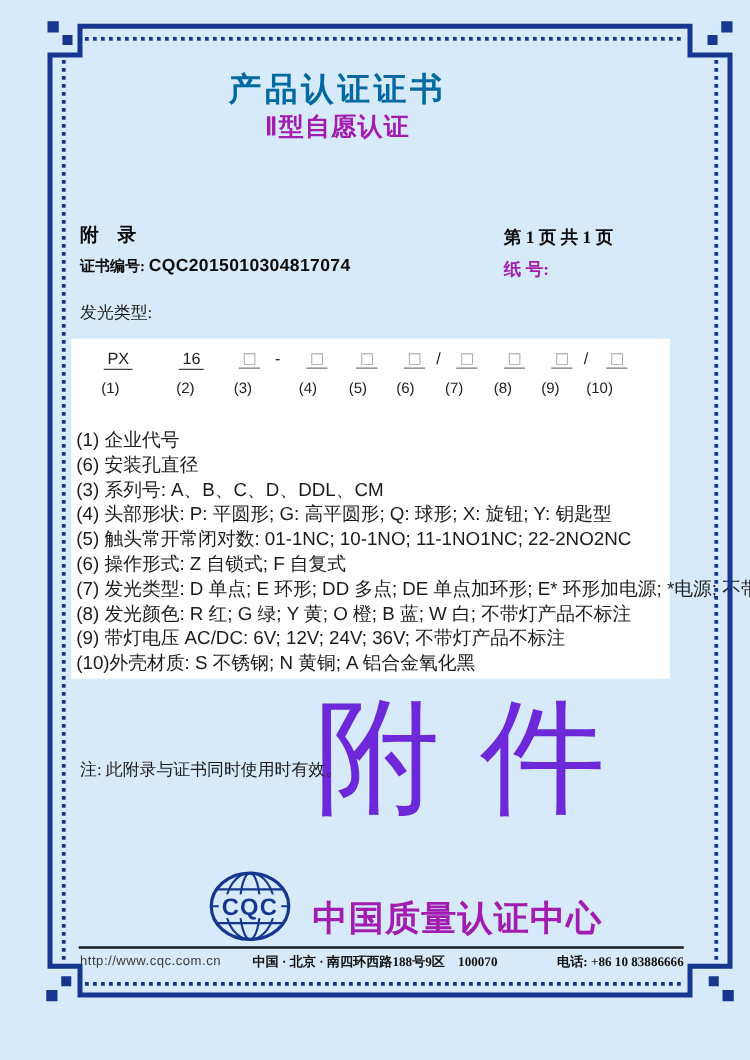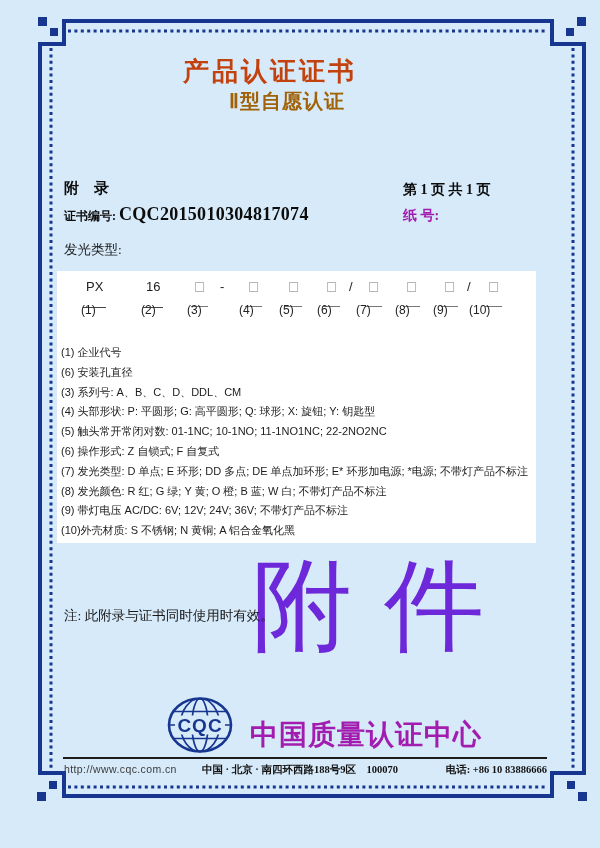--- a/index.html
+++ b/index.html
@@ -2,49 +2,49 @@
 <html><head>
 <meta charset="utf-8">
 <style>
   html,body{margin:0;padding:0;background:#d7eaf9;}
   .page{position:relative;width:600px;height:848px;background:#d7eaf9;overflow:hidden;
         font-family:"Liberation Sans",sans-serif;color:#111;}
 
   
   .border-svg{position:absolute;left:0;top:0;z-index:3;pointer-events:none;}
   .cert-title{position:absolute;left:0;top:54px;width:540px;text-align:center;
-              font-size:26px;font-weight:bold;letter-spacing:3px;color:#c2410c;}
+              font-size:26px;font-weight:bold;letter-spacing:3px;color:#0369a1;}
   .cert-subtitle{position:absolute;left:0;top:88px;width:540px;text-align:center;
-              font-size:20px;font-weight:bold;letter-spacing:1px;color:#a16207;padding-left:17px;}
+              font-size:20px;font-weight:bold;letter-spacing:1px;color:#a21caf;}
 
   .serif{font-family:"Liberation Serif","DejaVu Serif",serif;}
 
   
   .appendix{position:absolute;left:64px;top:179px;font-size:15px;font-weight:bold;color:#0c0c0c;z-index:2;}
   .cert-no-row{position:absolute;left:64px;top:204px;font-size:12px;font-weight:bold;color:#0c0c0c;z-index:2;}
-  .cert-no-row .num{font-family:Liberation Serif, serif;font-size:18px;letter-spacing:.3px;}
+  .cert-no-row .num{font-family:Liberation Sans, sans-serif;font-size:14px;letter-spacing:.3px;}
   .page-info{position:absolute;left:403px;top:181px;font-size:14px;font-weight:bold;color:#0c0c0c;z-index:2;}
   .paper-no{position:absolute;left:403px;top:207px;font-size:14px;font-weight:bold;color:#a21caf;z-index:2;}
   .model-heading{position:absolute;left:64px;top:241px;font-size:13.5px;color:#1a1a1a;z-index:2;}
 
   
   .model-panel{position:absolute;left:57px;top:271px;width:479px;height:272px;background:#ffffff;z-index:2;}
   .code-syms{position:absolute;left:0;top:8px;height:22px;width:100%;}
   .code-syms span{position:absolute;top:0;font-size:13px;color:#222;text-align:center;}
-  .code-syms .u{border-bottom:1.5px solid #444;padding:0 3px 13px;}
+  .code-syms .u{border-bottom:1.5px solid #444;padding:0 3px 1px;}
   .code-syms .box{color:#99a1ab;font-size:12px;font-family:"DejaVu Sans",sans-serif;border-bottom-color:#777;}
   .t0{left:26px;} .t1{left:86px;} .t2{left:134px;} .t3{left:163px;} .t4{left:188px;}
   .t5{left:228px;} .t6{left:266px;} .t7{left:292px;} .t8{left:308px;} .t9{left:346px;}
   .t10{left:384px;} .t11{left:410px;} .t12{left:428px;}
   .code-nums{position:absolute;left:0;top:32px;height:16px;width:100%;}
   .code-nums span{position:absolute;top:0;font-size:12px;color:#222;}
   .n0{left:24px;} .n1{left:84px;} .n2{left:130px;} .n3{left:182px;} .n4{left:222px;}
   .n5{left:260px;} .n6{left:299px;} .n7{left:338px;} .n8{left:376px;} .n9{left:412px;}
   .model-items{position:absolute;left:4px;top:72px;right:0;}
-  .model-item{font-size:11px;line-height:19.8px;white-space:nowrap;color:#1c1c1c;
+  .model-item{font-size:15px;line-height:19.8px;white-space:nowrap;color:#1c1c1c;
               font-family:"Liberation Sans",sans-serif;}
 
   
   .watermark{position:absolute;left:252px;top:540px;font-size:100px;letter-spacing:32px;
              color:#6d28d9;z-index:1;font-family:"Liberation Serif",serif;white-space:nowrap;}
   .note{position:absolute;left:64px;top:607px;font-size:13.5px;color:#1a1a1a;z-index:2;}
 
   
   .org-row{position:absolute;left:167px;top:696px;height:58px;display:flex;align-items:flex-end;z-index:2;}
   .org-logo{width:66px;height:58px;flex:0 0 auto;}

